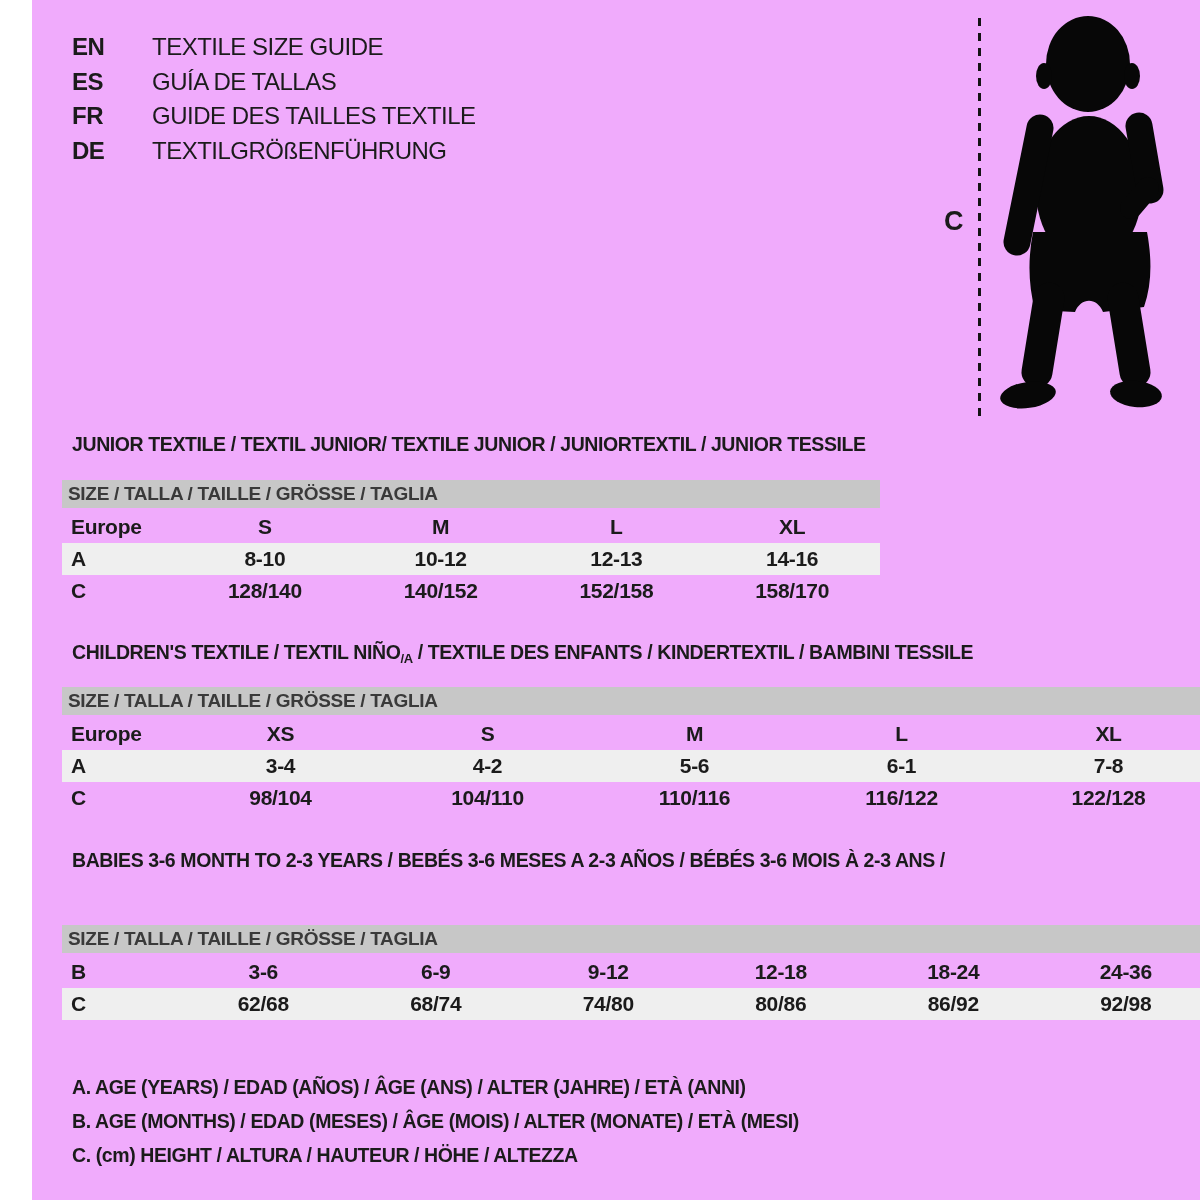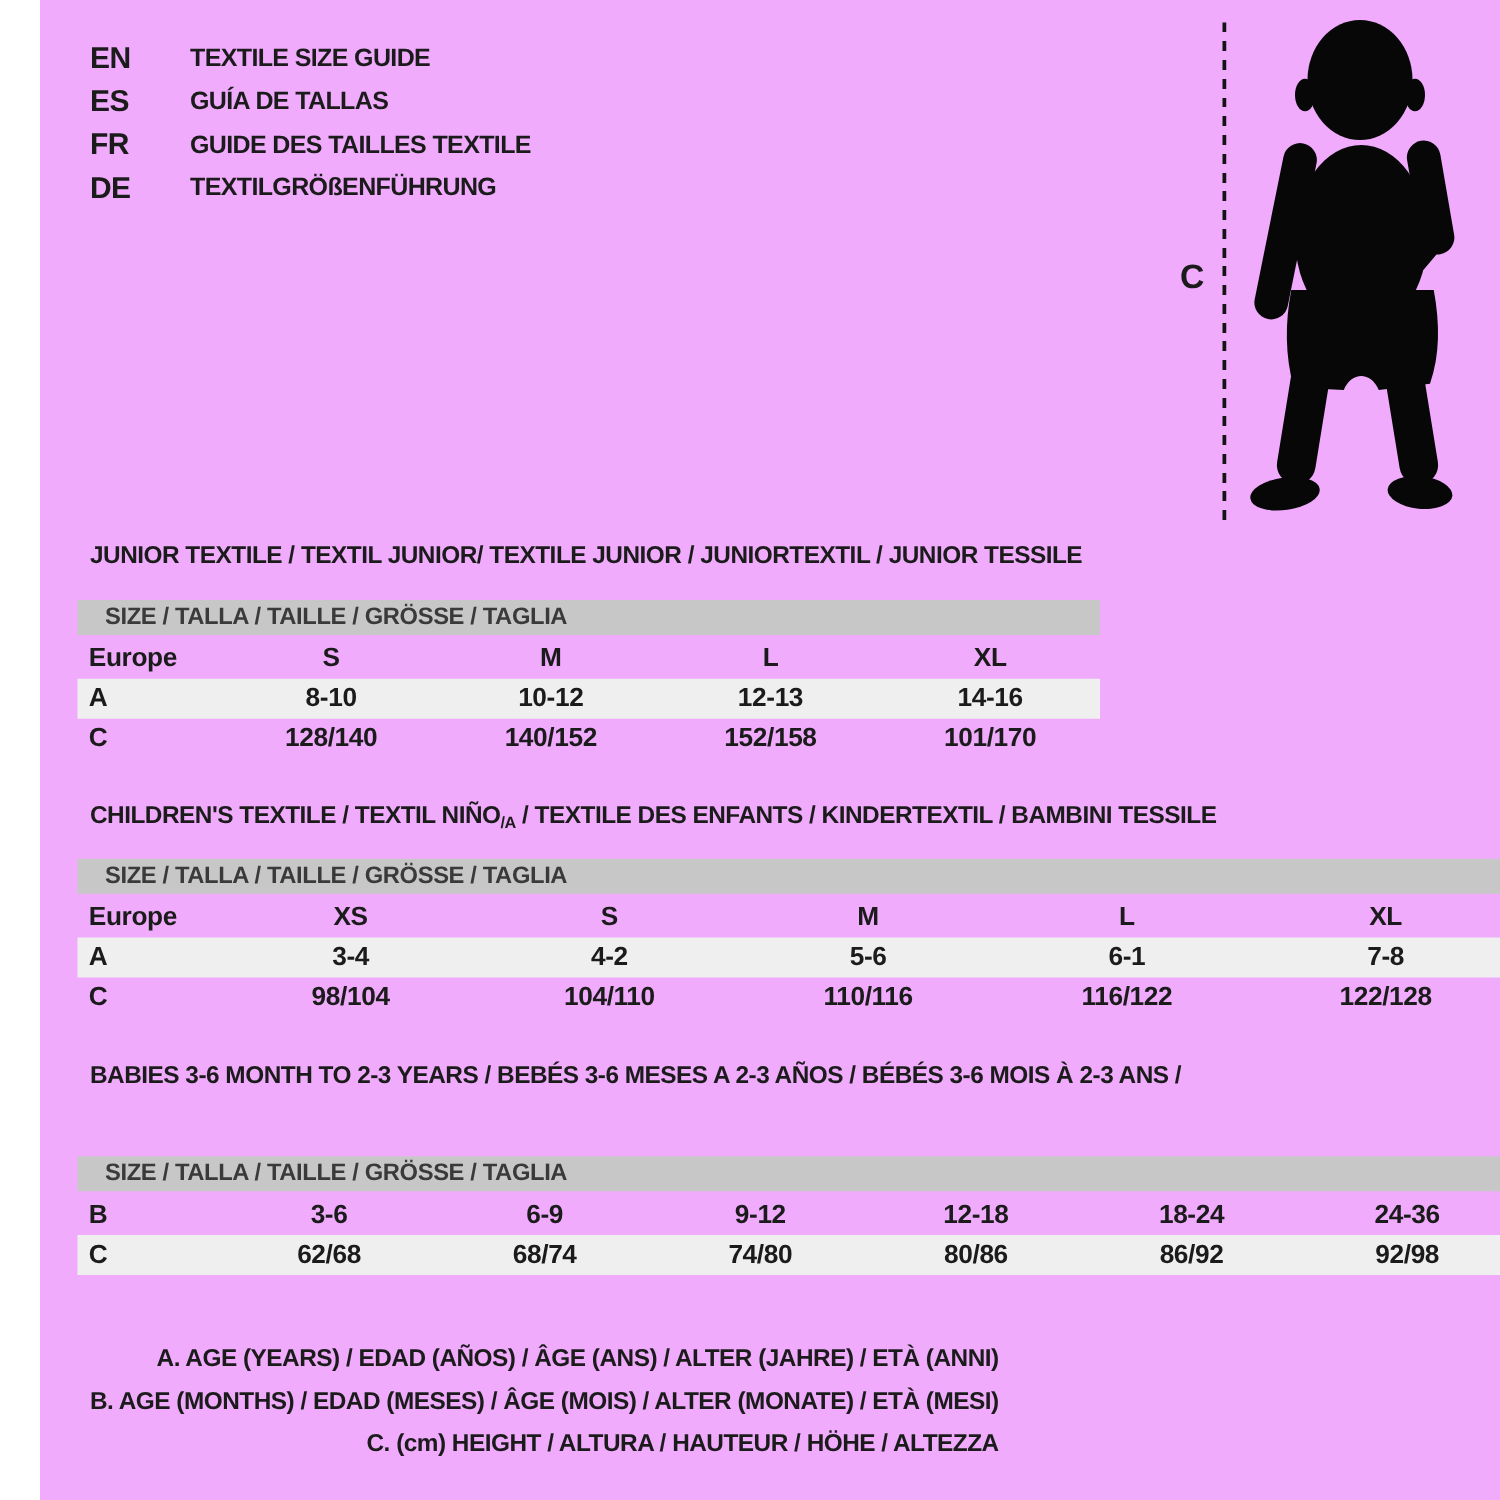--- a/index.html
+++ b/index.html
@@ -12,21 +12,21 @@
   }
   #page { position:relative; width:1200px; height:1200px; background:#f0abfc; overflow:hidden;margin-left:32px; }
 
   
   .lang-list { position:absolute; left:40px; top:30px; }
   .lang-row { display:flex; height:34.5px; align-items:center; }
   .lang-code {
     width:80px; font-size:24px; font-weight:bold; letter-spacing:-0.5px;
   }
   .lang-label {
-    font-size:20px; font-weight:bold; letter-spacing:-0.5px; white-space:nowrap;
+    font-size:24px; font-weight:normal; letter-spacing:-0.5px; white-space:nowrap;
   }
 
   
   .measure-line {
     position:absolute; left:946px; top:18px; width:3px; height:400px;
     background:repeating-linear-gradient(to bottom, #141414 0px, #141414 8px, transparent 8px, transparent 15px);
   }
   .measure-label {
     position:absolute; left:912px; top:206px;
     font-size:27px; font-weight:bold;
@@ -39,35 +39,35 @@
     font-size:19.5px; font-weight:bold; letter-spacing:-0.4px; white-space:nowrap;
   }
   .title-sub { font-size:13px; position:relative; top:4px; }
   .two-line .line { display:block; line-height:31px; }
 
   
   .size-table { position:absolute; left:30px; }
   .size-bar {
     height:28px; line-height:28px; background:#c7c7c7; color:#3a3a3a;
     font-size:19px; font-weight:bold; letter-spacing:-0.3px;
-    padding-left:22px; margin-bottom:3px;
+    padding-left:6px; margin-bottom:3px;
   }
   .trow {
     display:flex; height:32px; align-items:center;
     font-size:21px; font-weight:bold; letter-spacing:-0.3px;
   }
   .trow.shaded { background:#efefef; }
   .tlabel { width:115px; padding-left:9px; box-sizing:border-box; flex:none; }
   .tcell  { flex:1; text-align:center; }
 
   
   .legend { position:absolute; left:40px; top:1070px; }
   .legend-line {
     display:block; line-height:34px; font-size:19.5px; font-weight:bold;
-    letter-spacing:-0.4px; white-space:nowrap;text-align:right;
+    letter-spacing:-0.4px; white-space:nowrap;
   }
 </style>
 </head>
 <body>
 
 <div id="page">
 
   <div class="lang-list">
     <div class="lang-row">
       <span class="lang-code">EN</span>
@@ -130,21 +130,21 @@
       <span class="tcell">8-10</span>
       <span class="tcell">10-12</span>
       <span class="tcell">12-13</span>
       <span class="tcell">14-16</span>
     </div>
     <div class="trow">
       <span class="tlabel">C</span>
       <span class="tcell">128/140</span>
       <span class="tcell">140/152</span>
       <span class="tcell">152/158</span>
-      <span class="tcell">101/170</span>
+      <span class="tcell">158/170</span>
     </div>
   </div>
 
   <div class="section-title" style="top:641px;">
     <span>CHILDREN'S TEXTILE / TEXTIL NIÑO</span><span class="title-sub">/A</span><span> / TEXTILE DES ENFANTS / KINDERTEXTIL / BAMBINI TESSILE</span>
   </div>
 
   <div class="size-table" style="top:687px; width:1150px;">
     <div class="size-bar">SIZE / TALLA / TAILLE / GRÖSSE / TAGLIA</div>
     <div class="trow">

